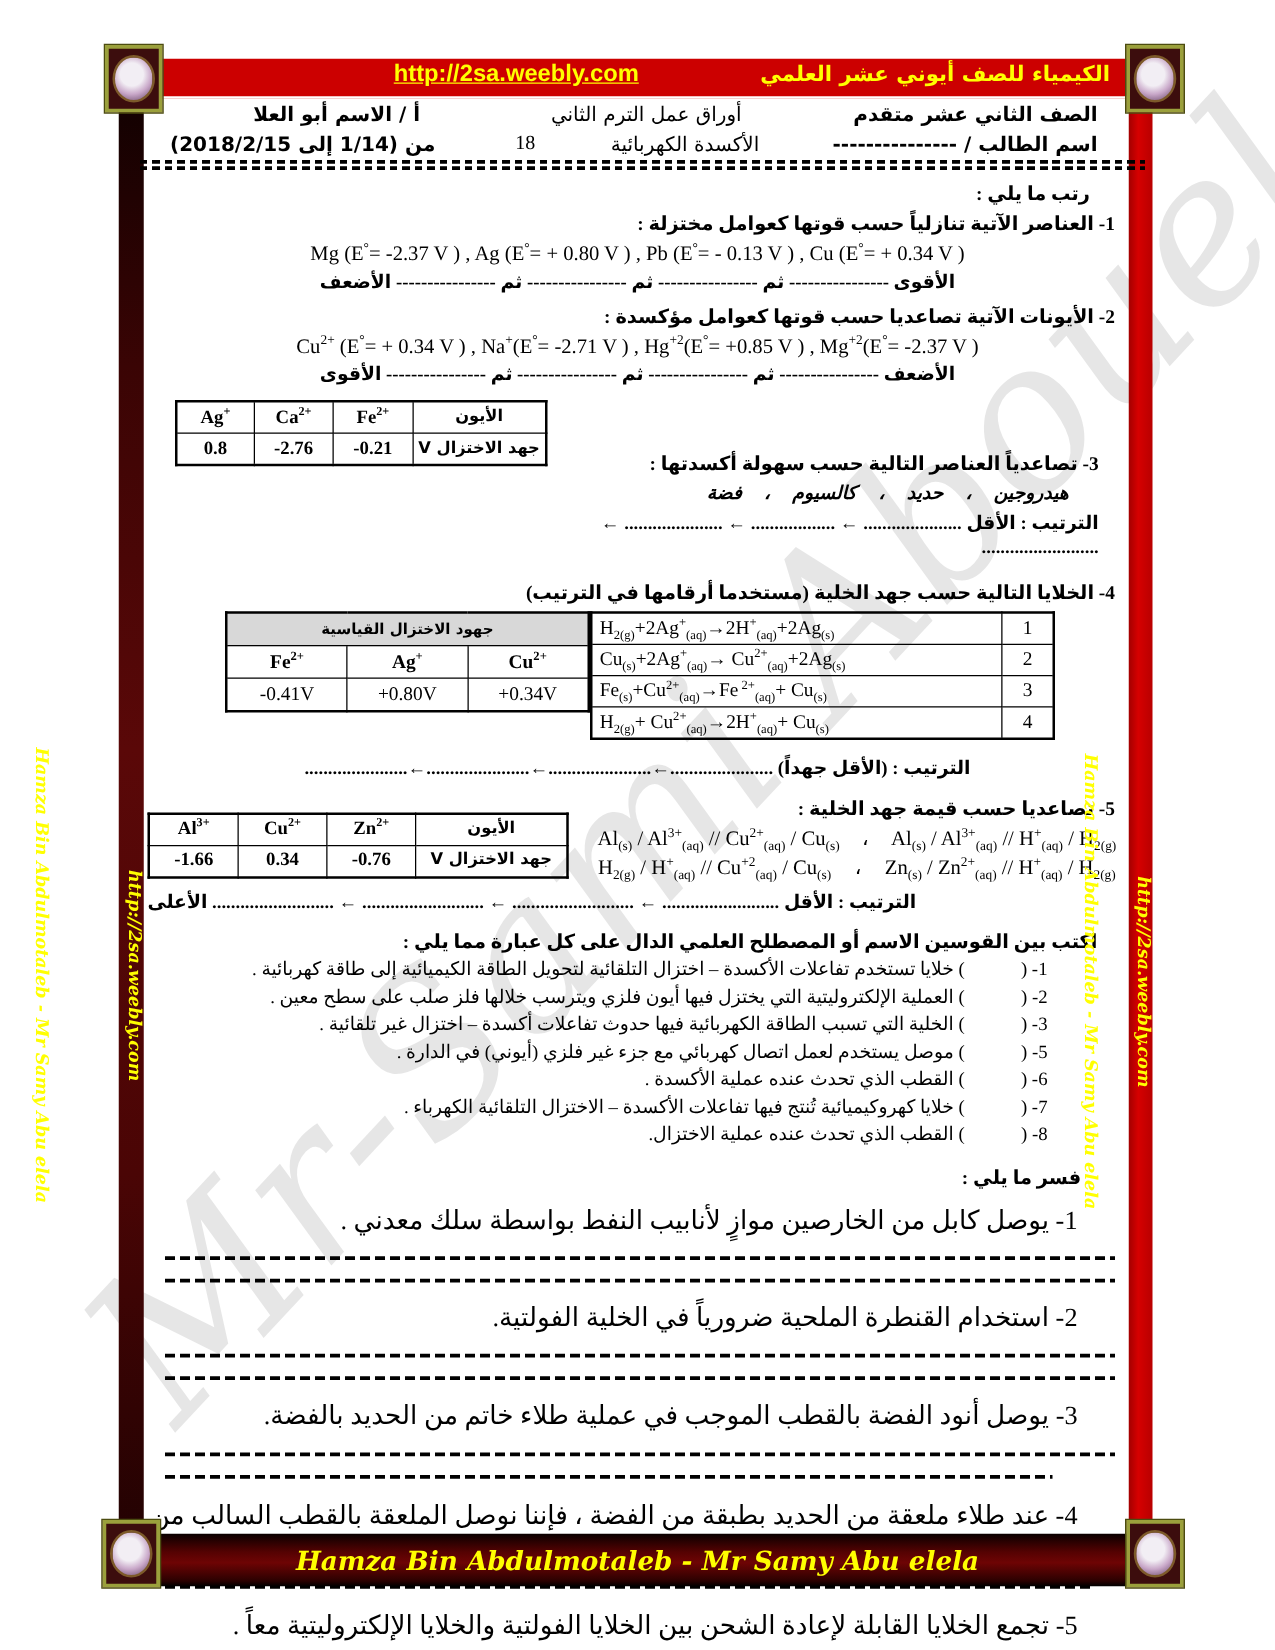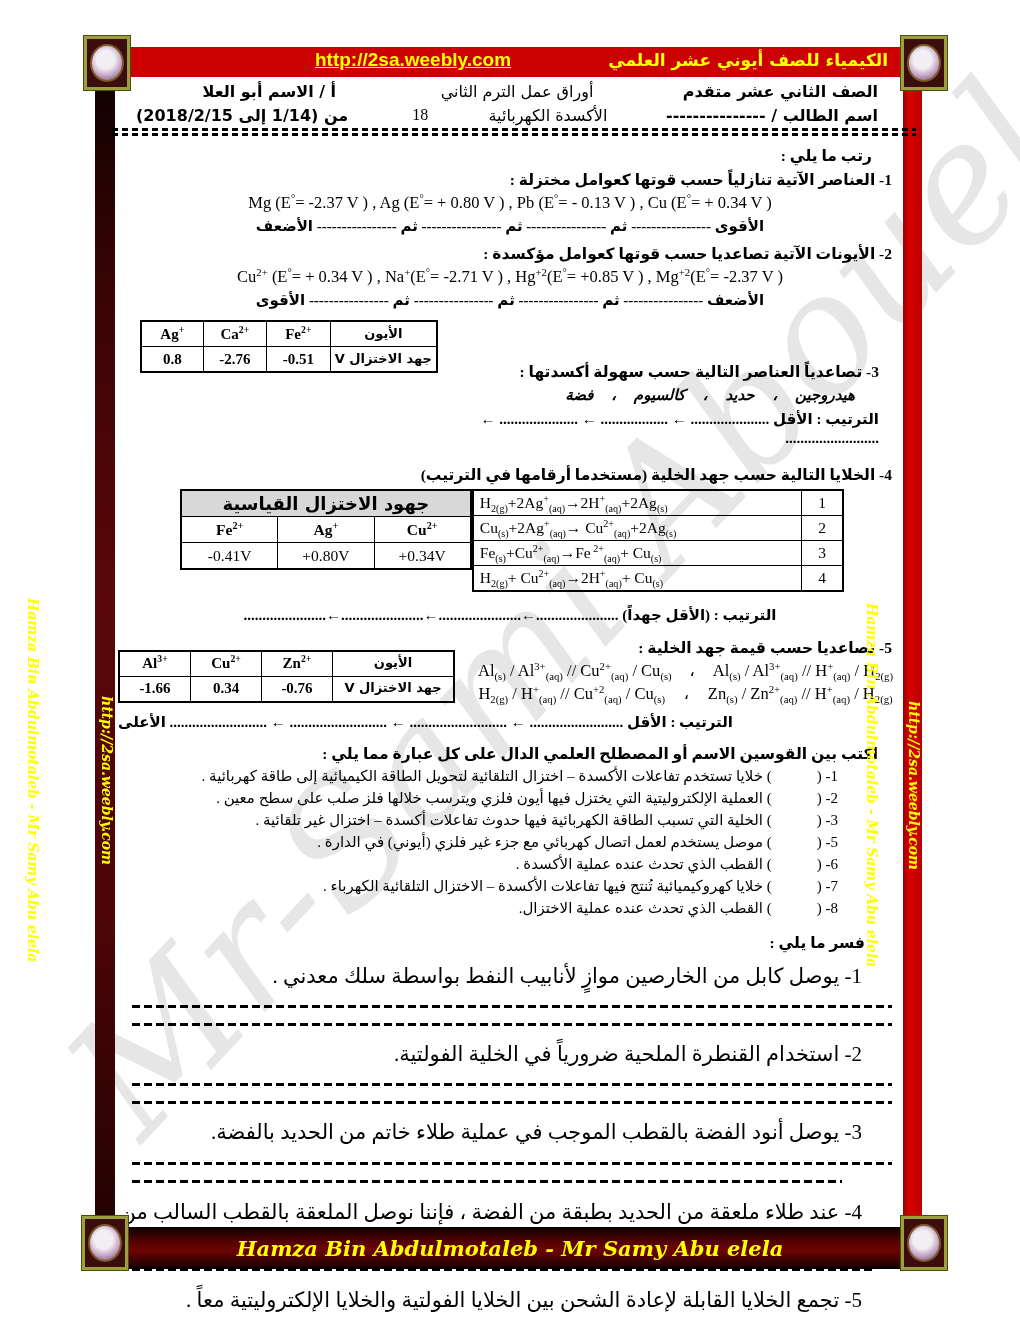--- a/index.html
+++ b/index.html
@@ -75,21 +75,21 @@
   .orderline{font-weight:bold;text-align:center;margin:3px 0 8px;white-space:nowrap;}
 
   table{border-collapse:collapse;direction:ltr;border-radius:22px;}
   td,th{border:1px solid #000;text-align:center;padding:1px 4px;font-weight:bold;}
   .ion-table{border:2px solid #000;font-size:15px;}
   .ion-table td{height:22px;}
   .ion-table .ion{font-family:"Liberation Serif",serif;width:62px;}
   .ion-table .lbl{font-family:"DejaVu Sans",sans-serif;font-size:13px;width:112px;direction:rtl;}
   .pot-table{border:2px solid #000;font-size:15.5px;}
   .pot-table td{width:88px;height:23px;font-family:"Liberation Serif",serif;}
-  .pot-table .cap{background:#d8d8d8;font-family:"DejaVu Sans",sans-serif;font-size:18px;direction:rtl;}
+  .pot-table .cap{background:#d8d8d8;font-family:"DejaVu Sans",sans-serif;font-size:12px;direction:rtl;}
   .cells-table{border:2px solid #000;font-size:15.5px;}
   .cells-table .eq{text-align:left;width:318px;font-weight:normal;font-family:"Liberation Serif",serif;padding:1px 6px;height:22px;}
   .cells-table .num{width:32px;font-weight:normal;}
 
   .row-flex{display:flex;align-items:flex-start;}
   .sec3{margin-top:6px;}
   .sec3 .txt{flex:1 1 auto;padding-right:13px;margin-top:40px;}
   .sec3 .elements{padding-right:34px;margin:4px 0;word-spacing:14px;}
   .sec3 .orderline{text-align:right;padding-right:10px;white-space:normal;}
   .sec4-tables{justify-content:space-between;padding:2px 58px 0 62px;}
@@ -190,21 +190,21 @@
         <tbody>
             <tr>
           <td class="ion">Ag<sup>+</sup></td>
           <td class="ion">Ca<sup>2+</sup></td>
           <td class="ion">Fe<sup>2+</sup></td>
           <td class="lbl">الأيون</td>
         </tr>
         <tr>
           <td class="ion">0.8</td>
           <td class="ion">-2.76</td>
-          <td class="ion">-0.51</td>
+          <td class="ion">-0.21</td>
           <td class="lbl">جهد الاختزال V</td>
         </tr>
       </tbody>
         </table>
     </div>
 
     <div class="q-title" style="margin-top:8px;">4- الخلايا التالية حسب جهد الخلية (مستخدما أرقامها في الترتيب)</div>
     <div class="row-flex sec4-tables">
       <table class="cells-table">
         <tbody>

